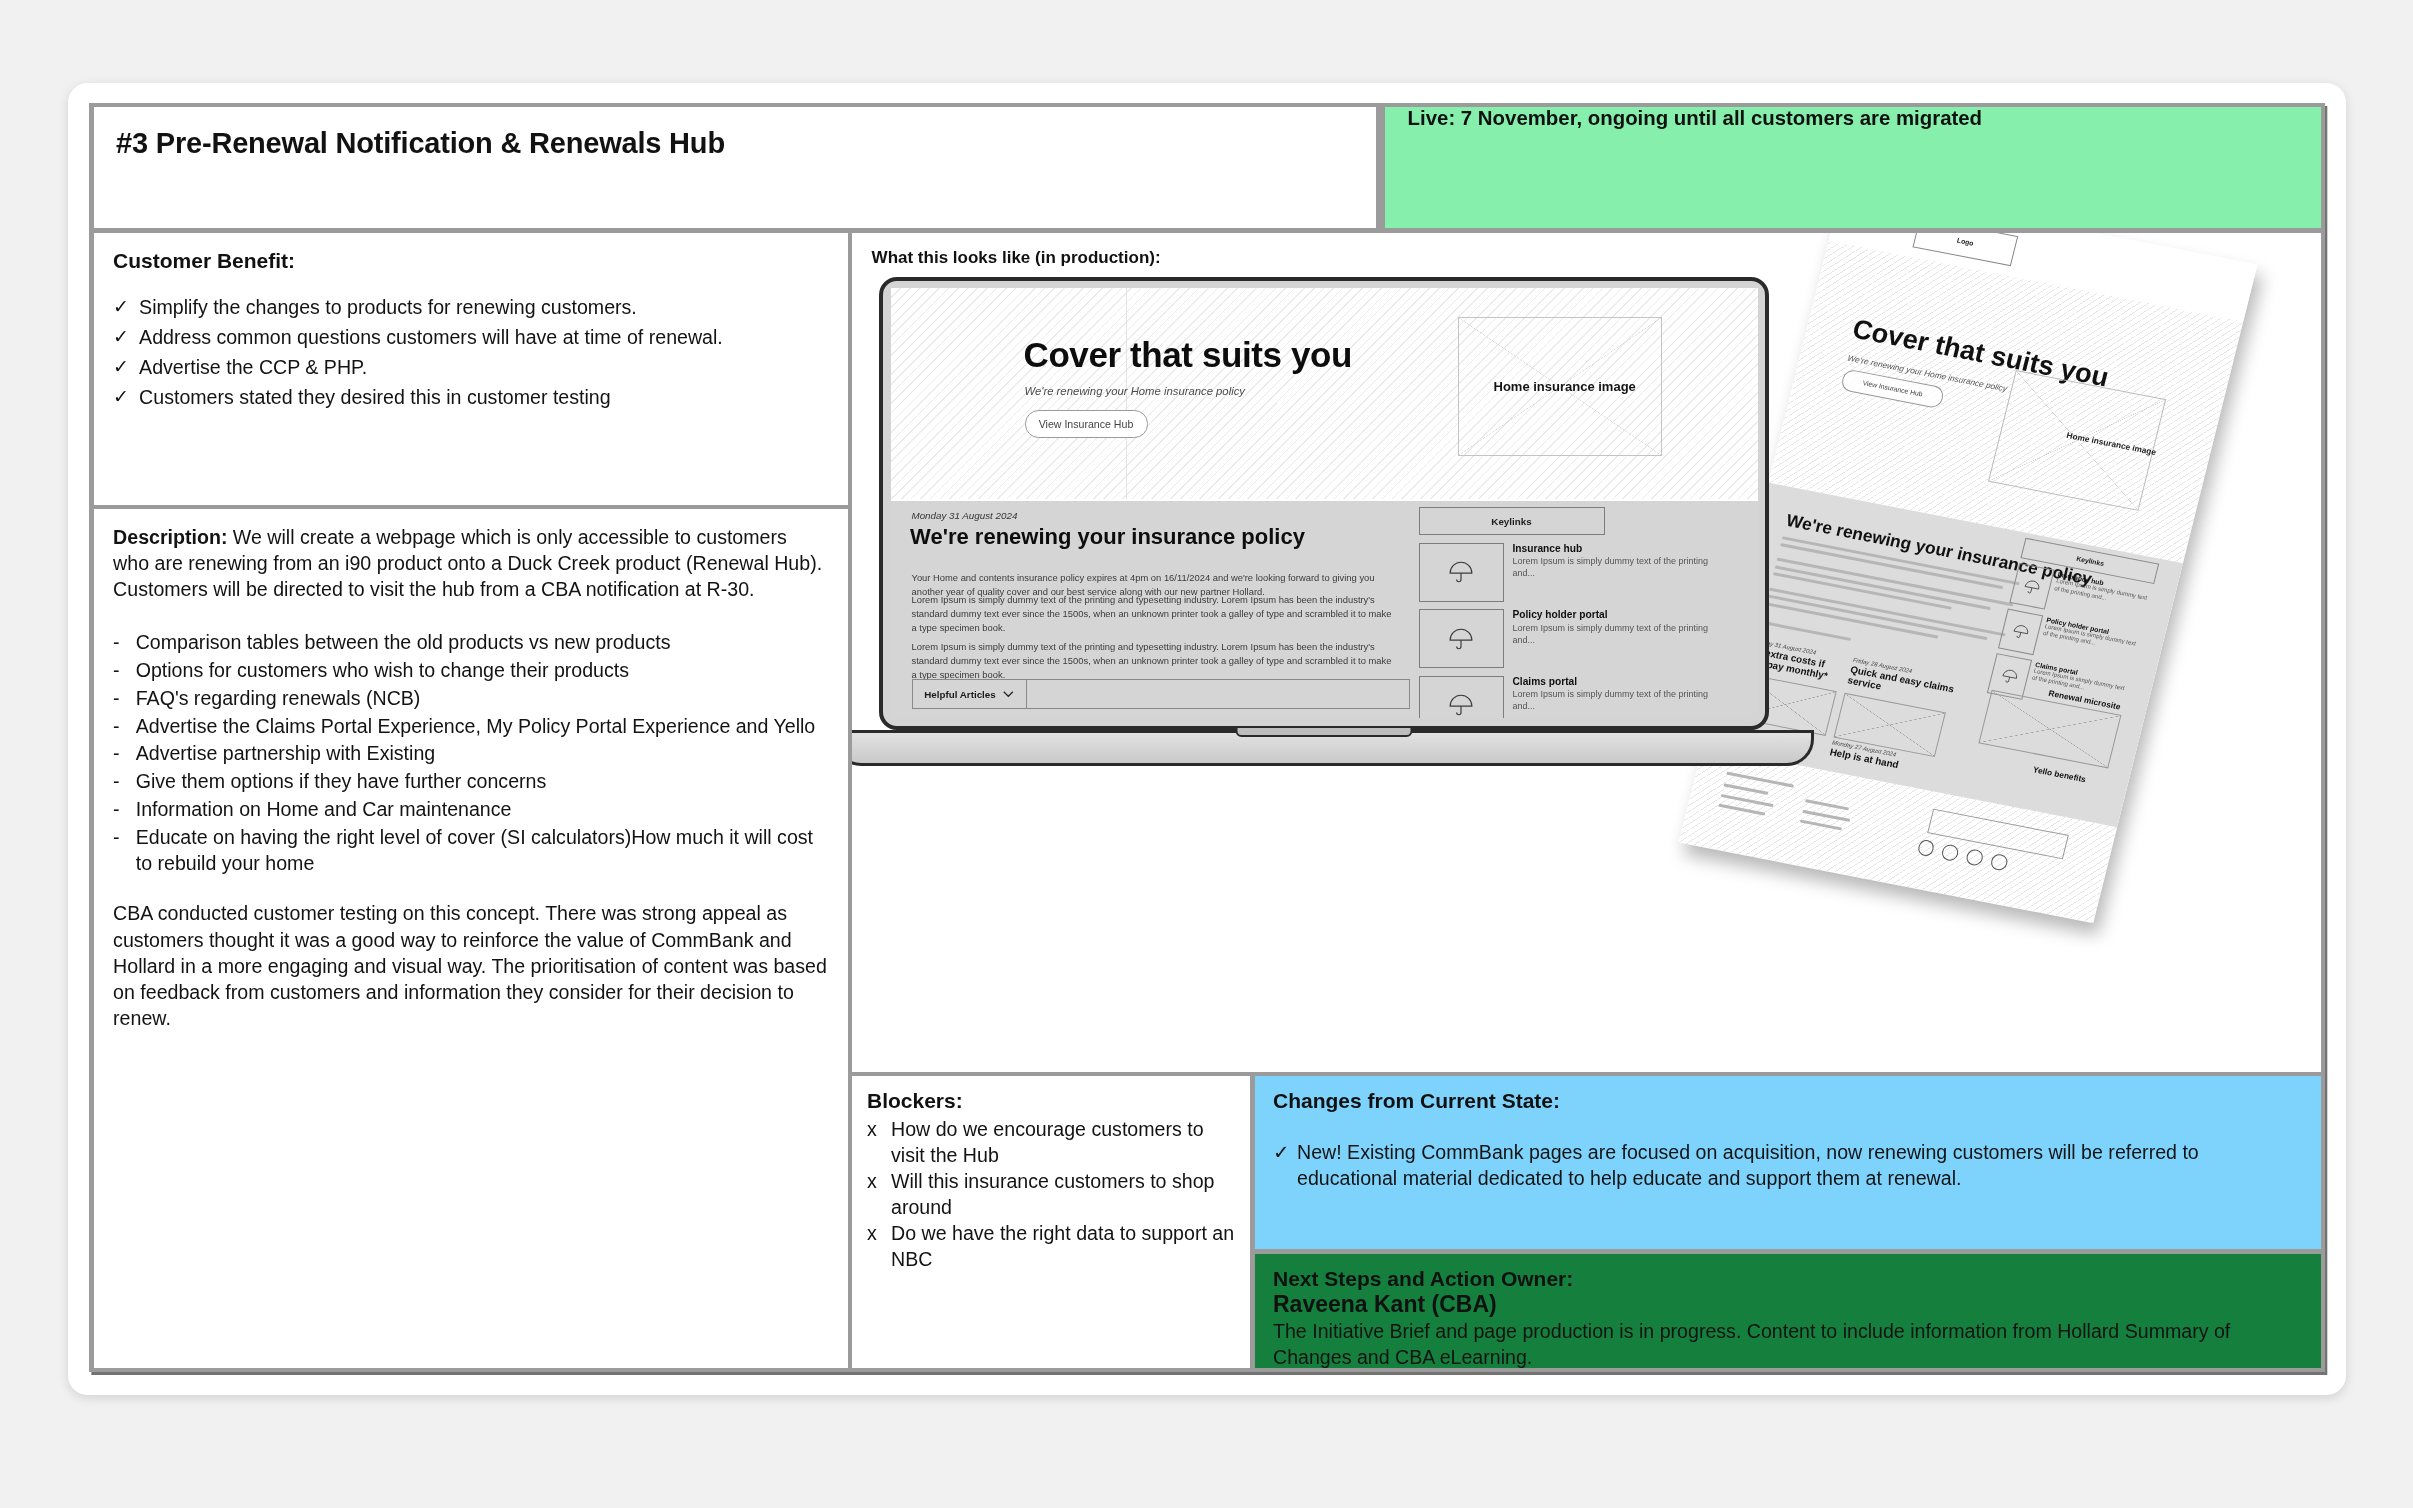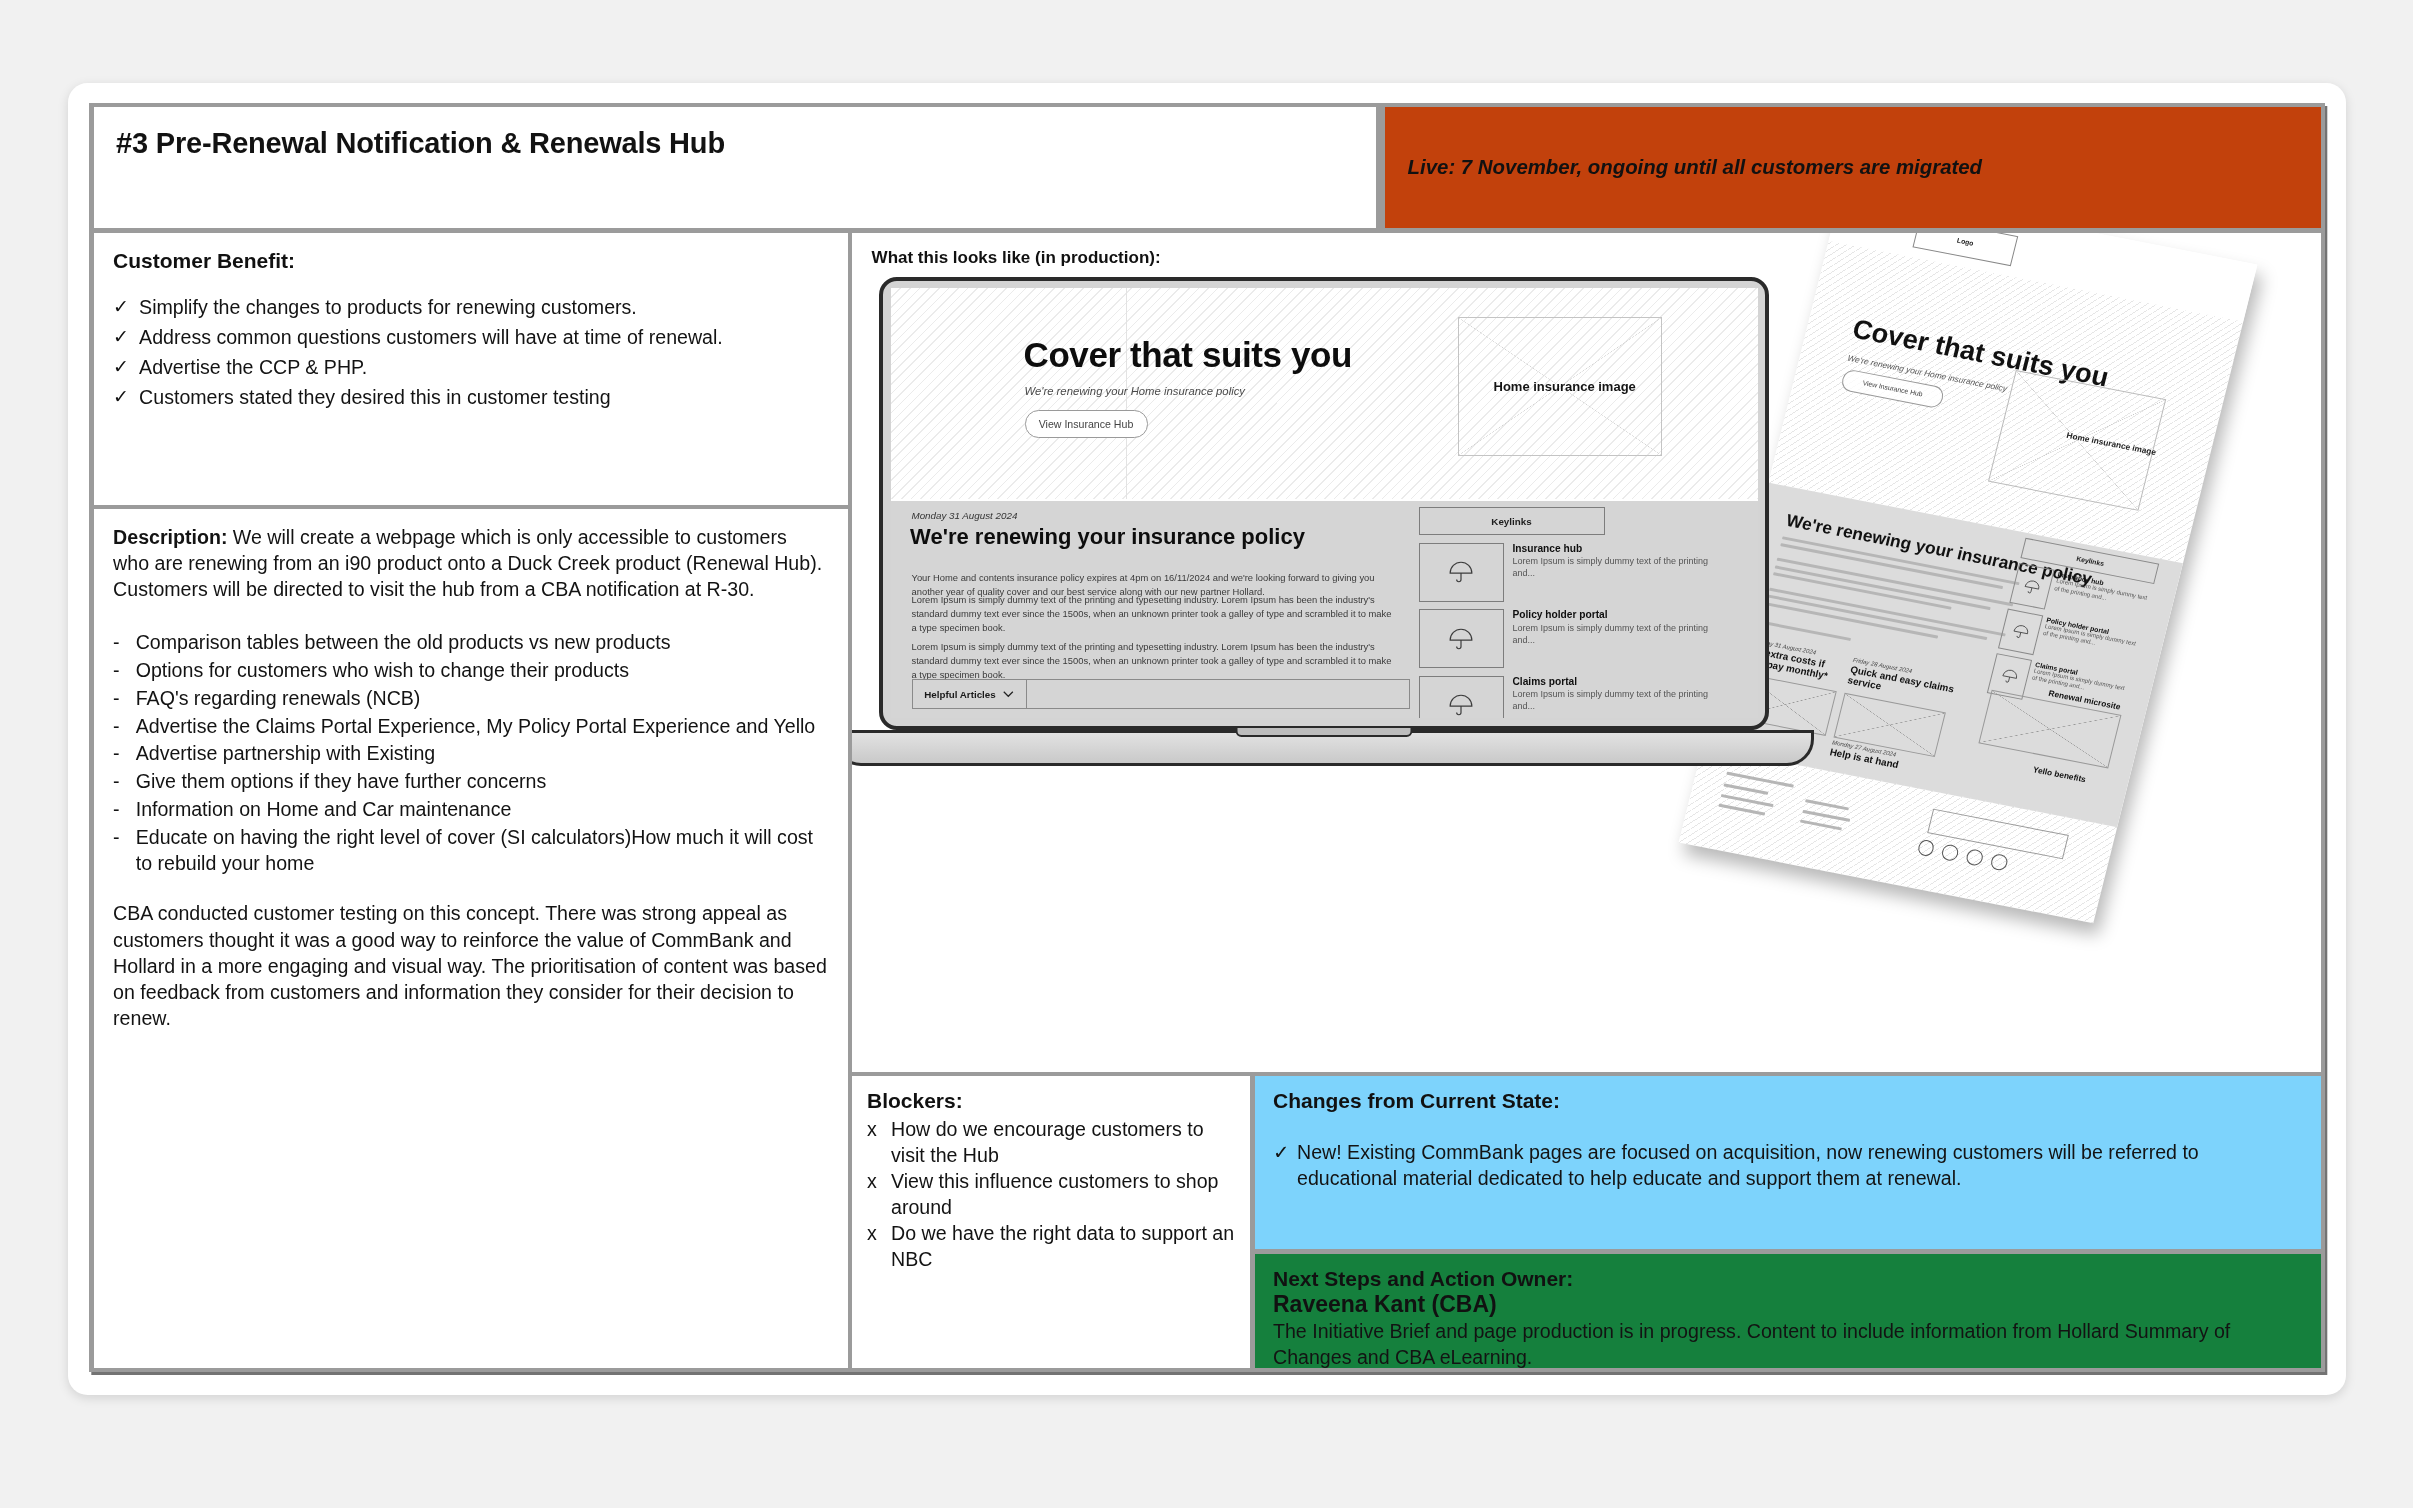--- a/index.html
+++ b/index.html
@@ -48,25 +48,24 @@
   }
   #title-text {
     font-size: 29px;
     font-weight: bold;
     color: #121212;
     letter-spacing: -0.2px;
   }
   #live-cell {
     left: 1296px; top: 4.5px;
     right: 4.5px; height: 121px;
-    background: #c2410c;
+    background: #86efac;
     padding: 0 22.6px;
     display: flex;
-    align-items: center;
-    font-style: italic;
+    align-items: flex-start;
   }
   #live-text {
     font-size: 20.4px;
     font-weight: bold;
     color: #111;
   }
 
   
   #benefit-cell {
     left: 4.5px; top: 130px;
@@ -540,21 +539,21 @@
 
     <div class="cell" id="blockers-cell">
       <div class="section-head" style="margin-bottom:3px;">Blockers:</div>
       <ul class="x-list">
         <li>
             <span class="x-mark">x</span>
             <span>How do we encourage customers to visit the Hub</span>
           </li>
         <li>
             <span class="x-mark">x</span>
-            <span>View this influence customers to shop around</span>
+            <span>Will this insurance customers to shop around</span>
           </li>
         <li>
             <span class="x-mark">x</span>
             <span>Do we have the right data to support an NBC</span>
           </li>
       </ul>
     </div>
 
     <div class="cell" id="changes-cell">
       <div class="panel-head">Changes from Current State:</div>

